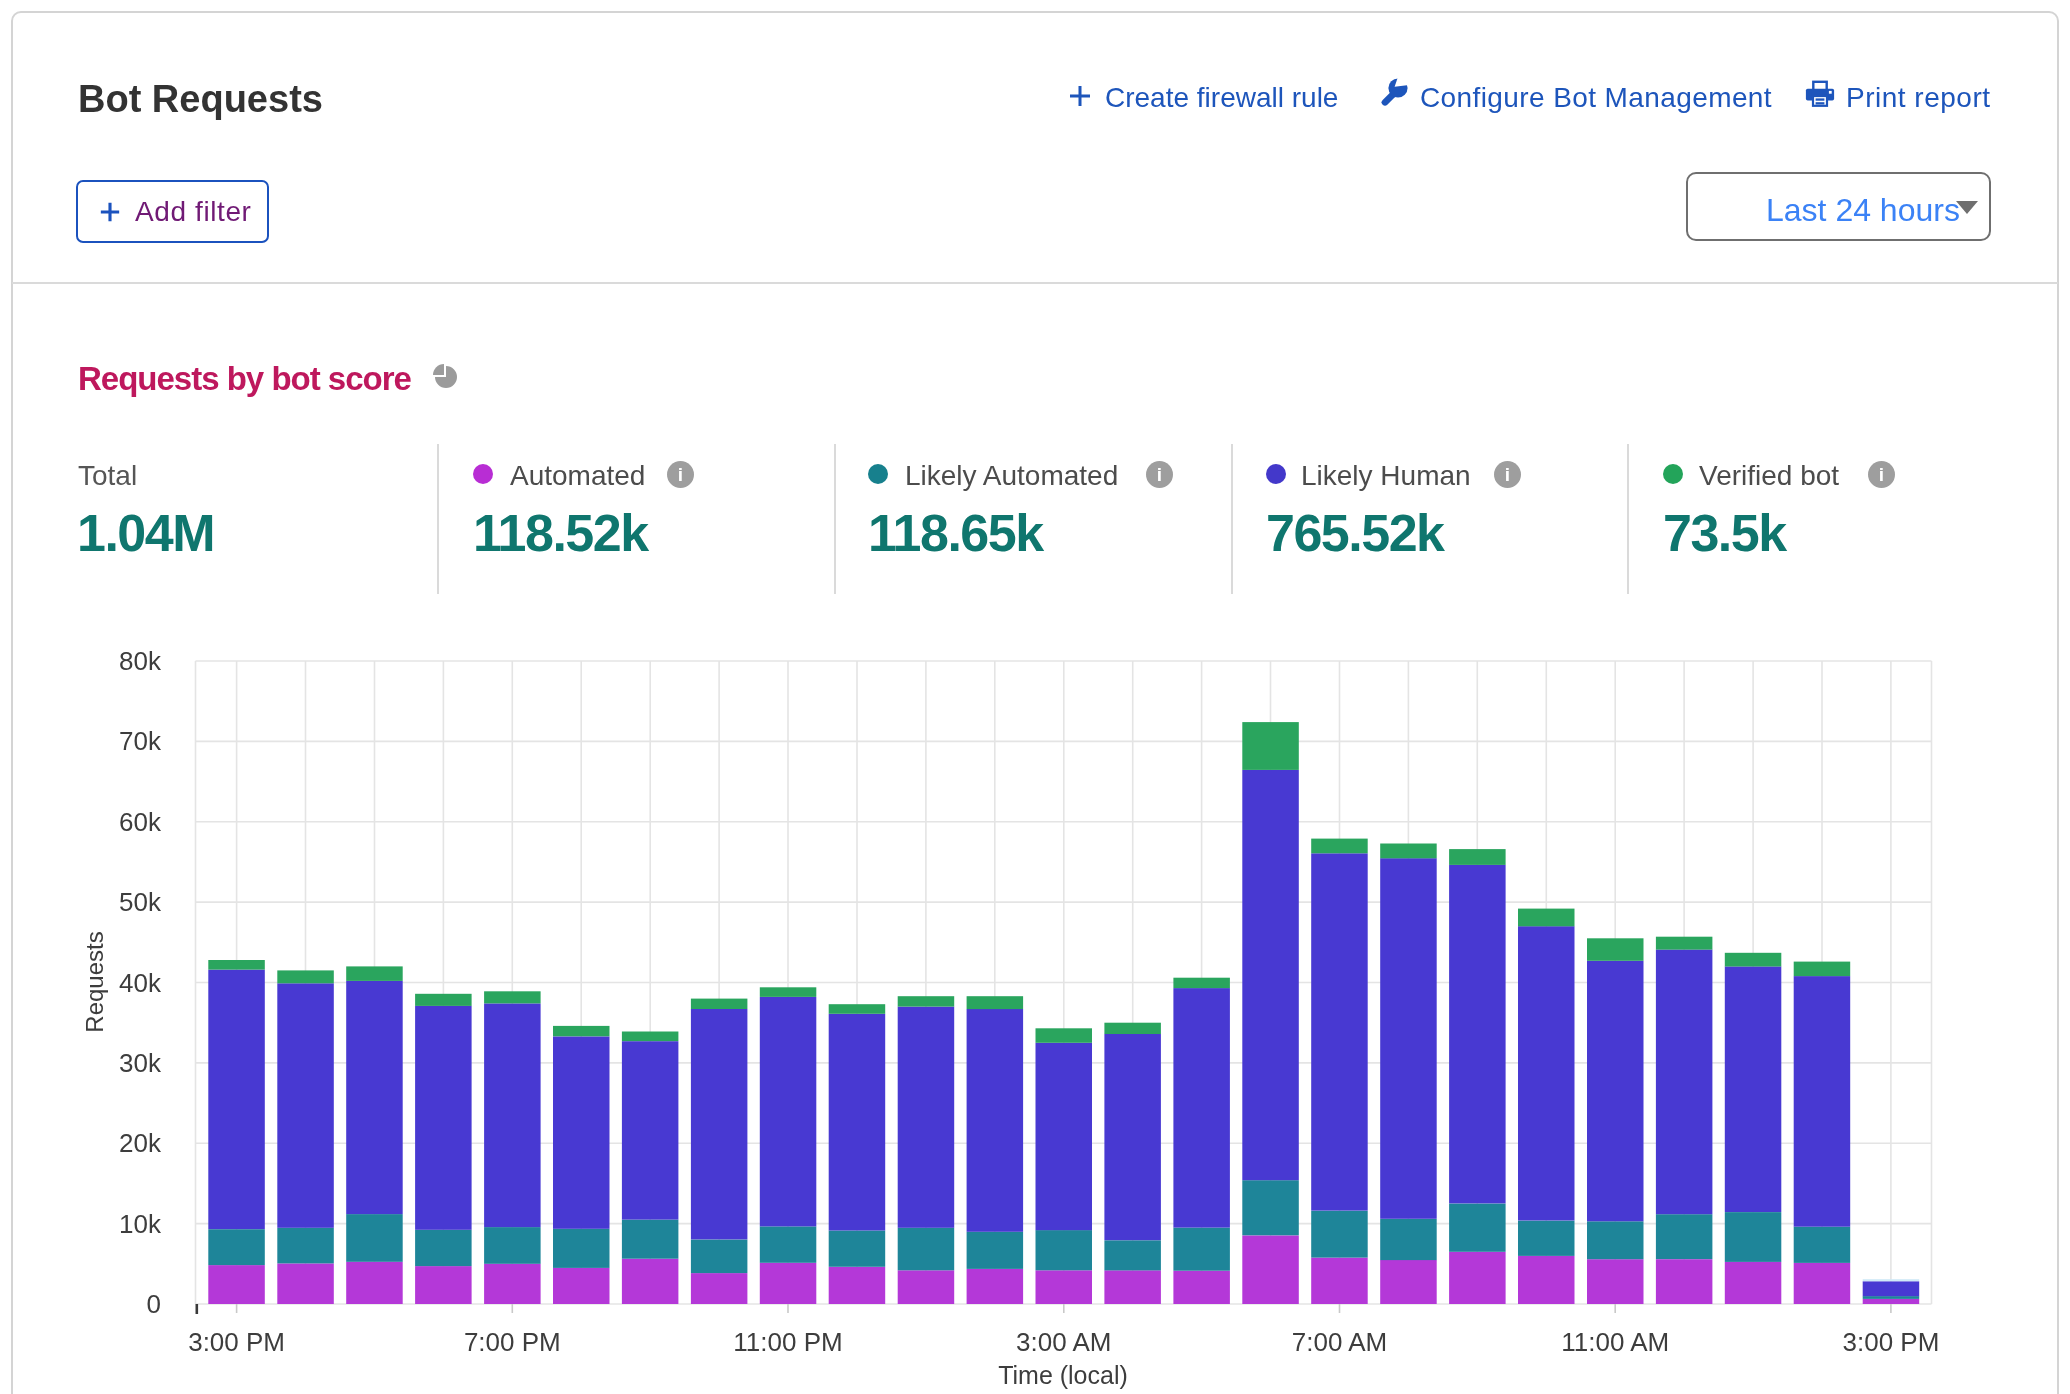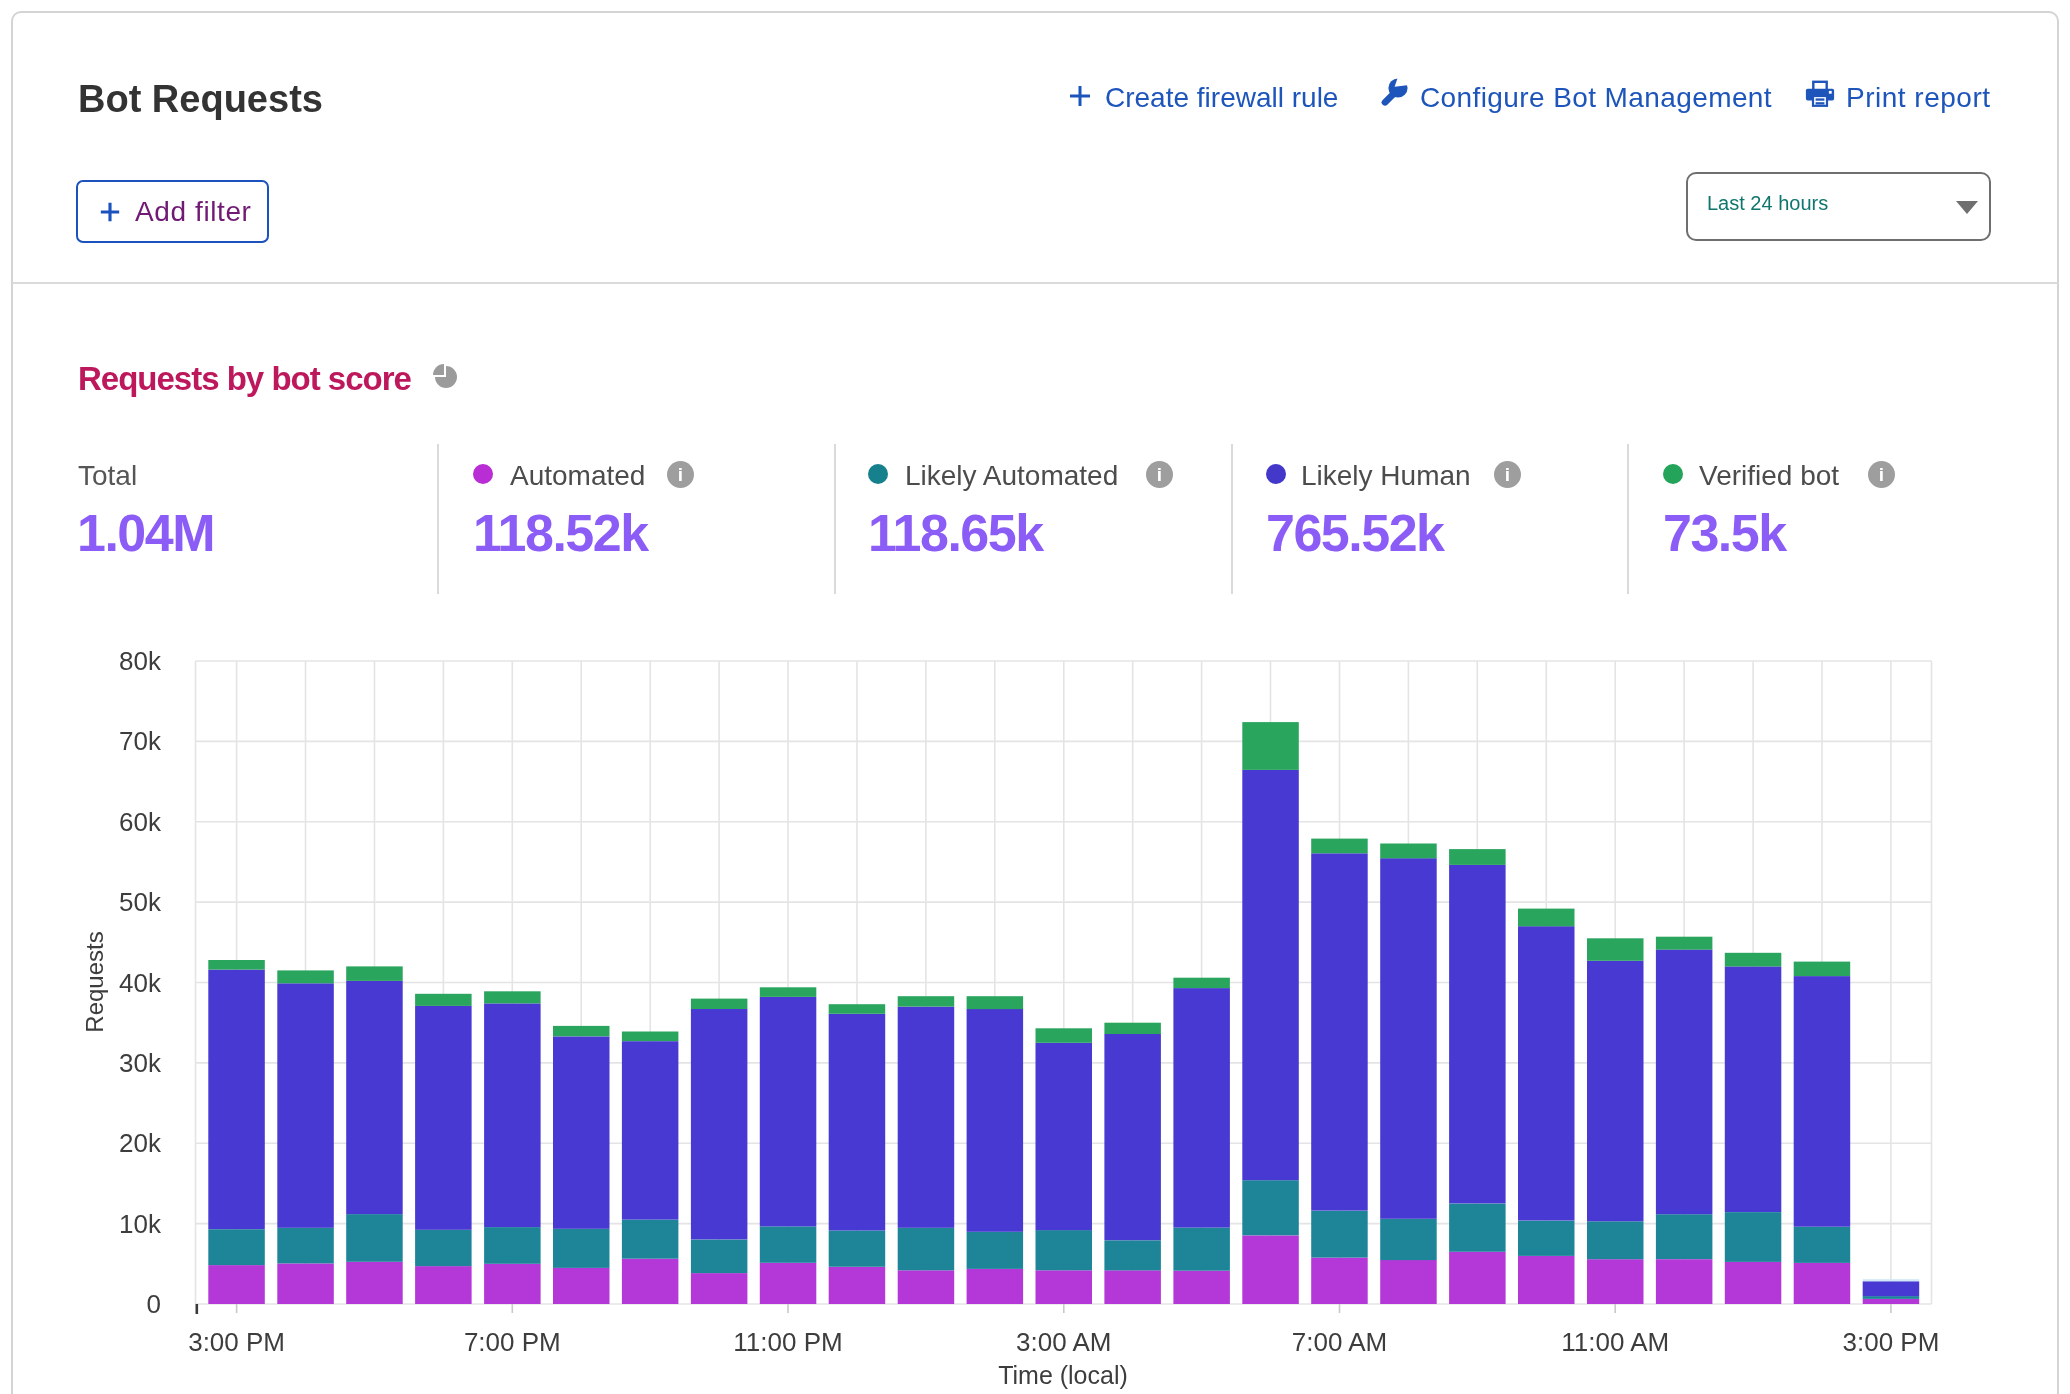--- a/index.html
+++ b/index.html
@@ -6,21 +6,21 @@
 html,body { width:2070px; height:1394px; background:#fff; font-family:"Liberation Sans", sans-serif; }
 .abs { position:absolute; }
 .card { position:absolute; left:11px; top:11px; width:2048px; height:1420px; border:2px solid #d4d4d4; border-radius:10px; }
 .hdiv { position:absolute; left:12px; top:282px; width:2046px; height:0; border-top:2px solid #dadada; }
 .title { left:78px; top:78px; font-size:38px; font-weight:700; color:#333; letter-spacing:0px; }
 .link { font-size:28px; color:#1d55bb; white-space:nowrap; }
 .btn { left:76px; top:180px; width:193px; height:63px; border:2px solid #1b52be; border-radius:7px; color:#1b52be; }
 .dd { left:1686px; top:172px; width:305px; height:69px; border:2px solid #6f6f6f; border-radius:10px; }
 .sect { left:78px; top:360px; font-size:33px; font-weight:700; color:#be185d; letter-spacing:-1px; }
 .slabel { font-size:28px; color:#4c4c4c; white-space:nowrap; }
-.sval { font-size:52px; font-weight:700; color:#8b5cf6; letter-spacing:-1.5px; }
+.sval { font-size:52px; font-weight:700; color:#0f766e; letter-spacing:-1.5px; }
 .dot { position:absolute; width:20px; height:20px; border-radius:50%; top:464px; }
 .info { position:absolute; top:461px; width:27px; height:27px; border-radius:50%; background:#9e9e9e; color:#fff; font-size:19px; font-weight:700; text-align:center; line-height:27px; }
 .vdiv { position:absolute; top:444px; height:150px; width:0; border-left:2px solid #dadada; }
 </style>
 </head>
 <body>
 <div class="card"></div>
 <div class="hdiv"></div>
 <div class="abs title">Bot Requests</div>
 
@@ -44,21 +44,21 @@
   </svg>
 <div class="abs link" style="left:1846px;top:82px;letter-spacing:0.5px">Print report</div>
 
 <div class="abs btn"></div>
 <svg class="abs" style="left:99px;top:201px" width="22" height="22" viewBox="0 0 24 24">
     <path d="M10.3 2h3.4v8.3H22v3.4h-8.3V22h-3.4v-8.3H2v-3.4h8.3z" fill="#1b52be"></path>
   </svg>
 <div class="abs" style="left:135px;top:196px;font-size:28px;color:#701a75;letter-spacing:0.6px;">Add filter</div>
 
 <div class="abs dd"></div>
-<div class="abs" style="left:1707px;top:192px;font-size:20px;color:#0f766e;">Last 24 hours</div>
+<div class="abs" style="left:1766px;top:192px;font-size:32px;color:#3b82f6;">Last 24 hours</div>
 <div class="abs" style="left:1956px;top:201px;width:0;height:0;border-left:11px solid transparent;border-right:11px solid transparent;border-top:13px solid #6f6f6f;"></div>
 
 <div class="abs sect">Requests by bot score</div>
 <svg class="abs" style="left:429px;top:359px" width="32" height="32" viewBox="0 0 32 32">
     <path d="M17 7 A11 11 0 1 1 6 18 L17 18 Z" fill="#9b9b9b"></path>
     <path d="M15 16 L15 5 A11 11 0 0 0 4 16 Z" fill="#9b9b9b"></path>
   </svg>
 
 <div class="abs vdiv" style="left:437px"></div>
 <div class="abs vdiv" style="left:834px"></div>

